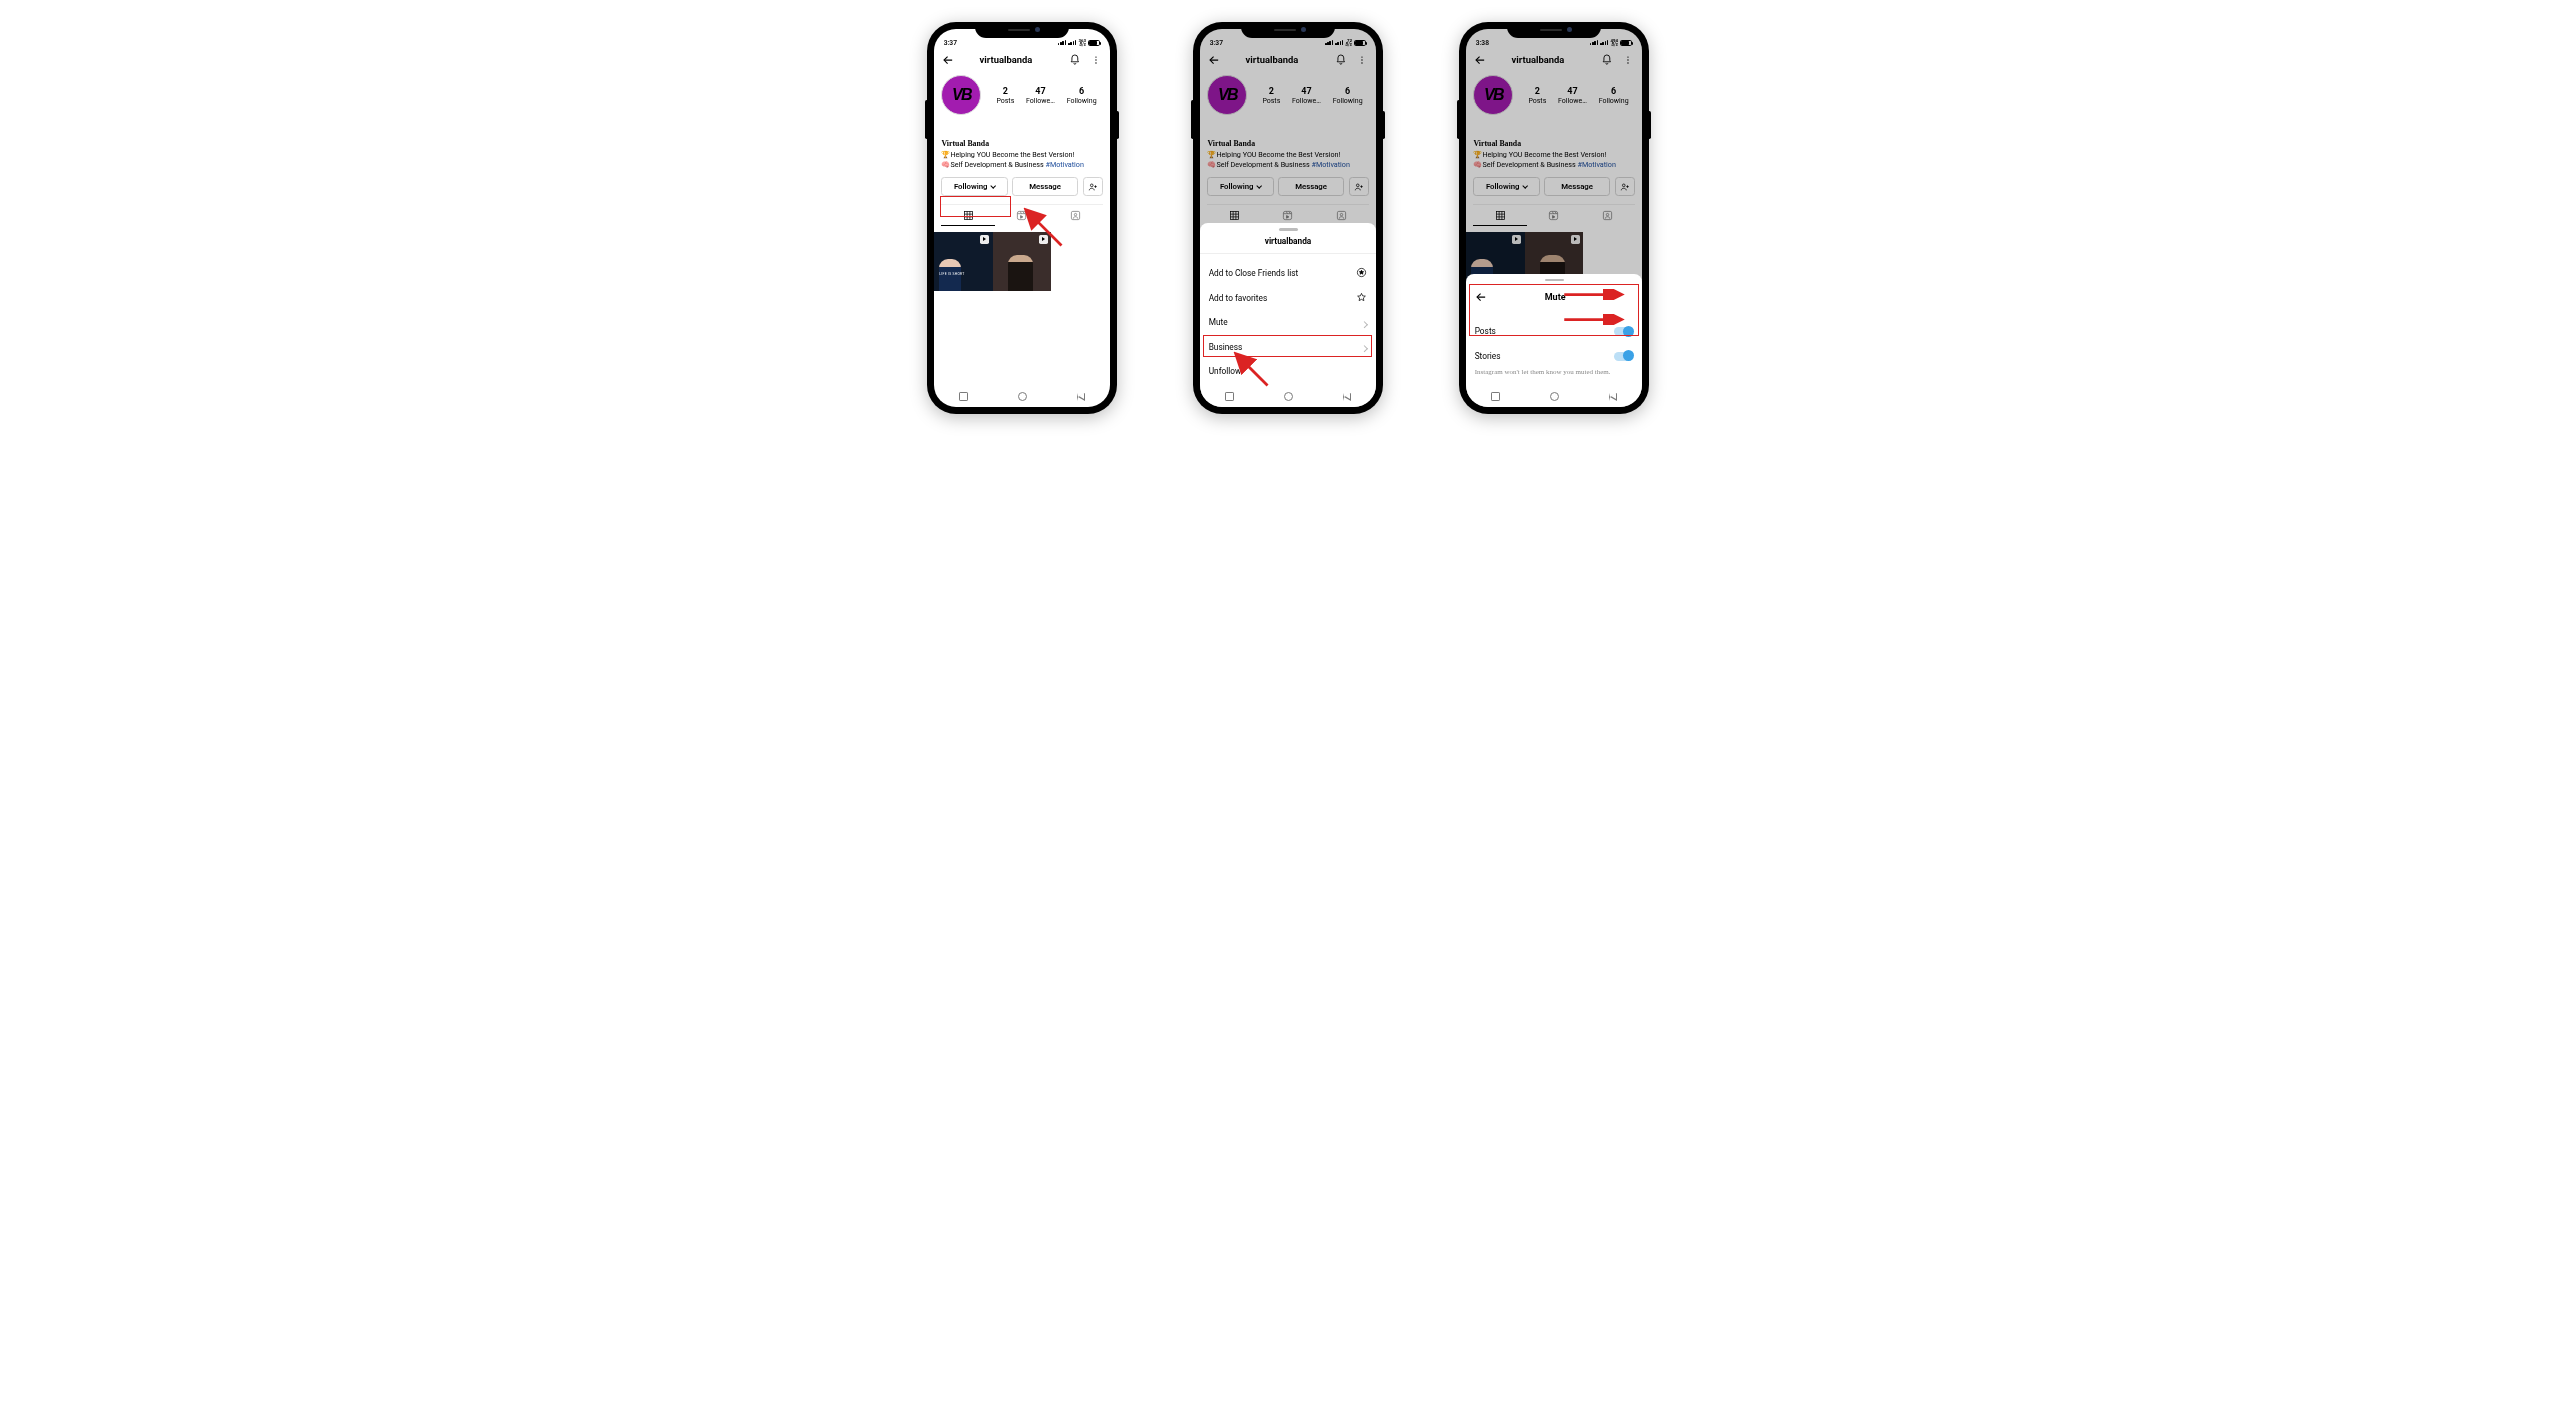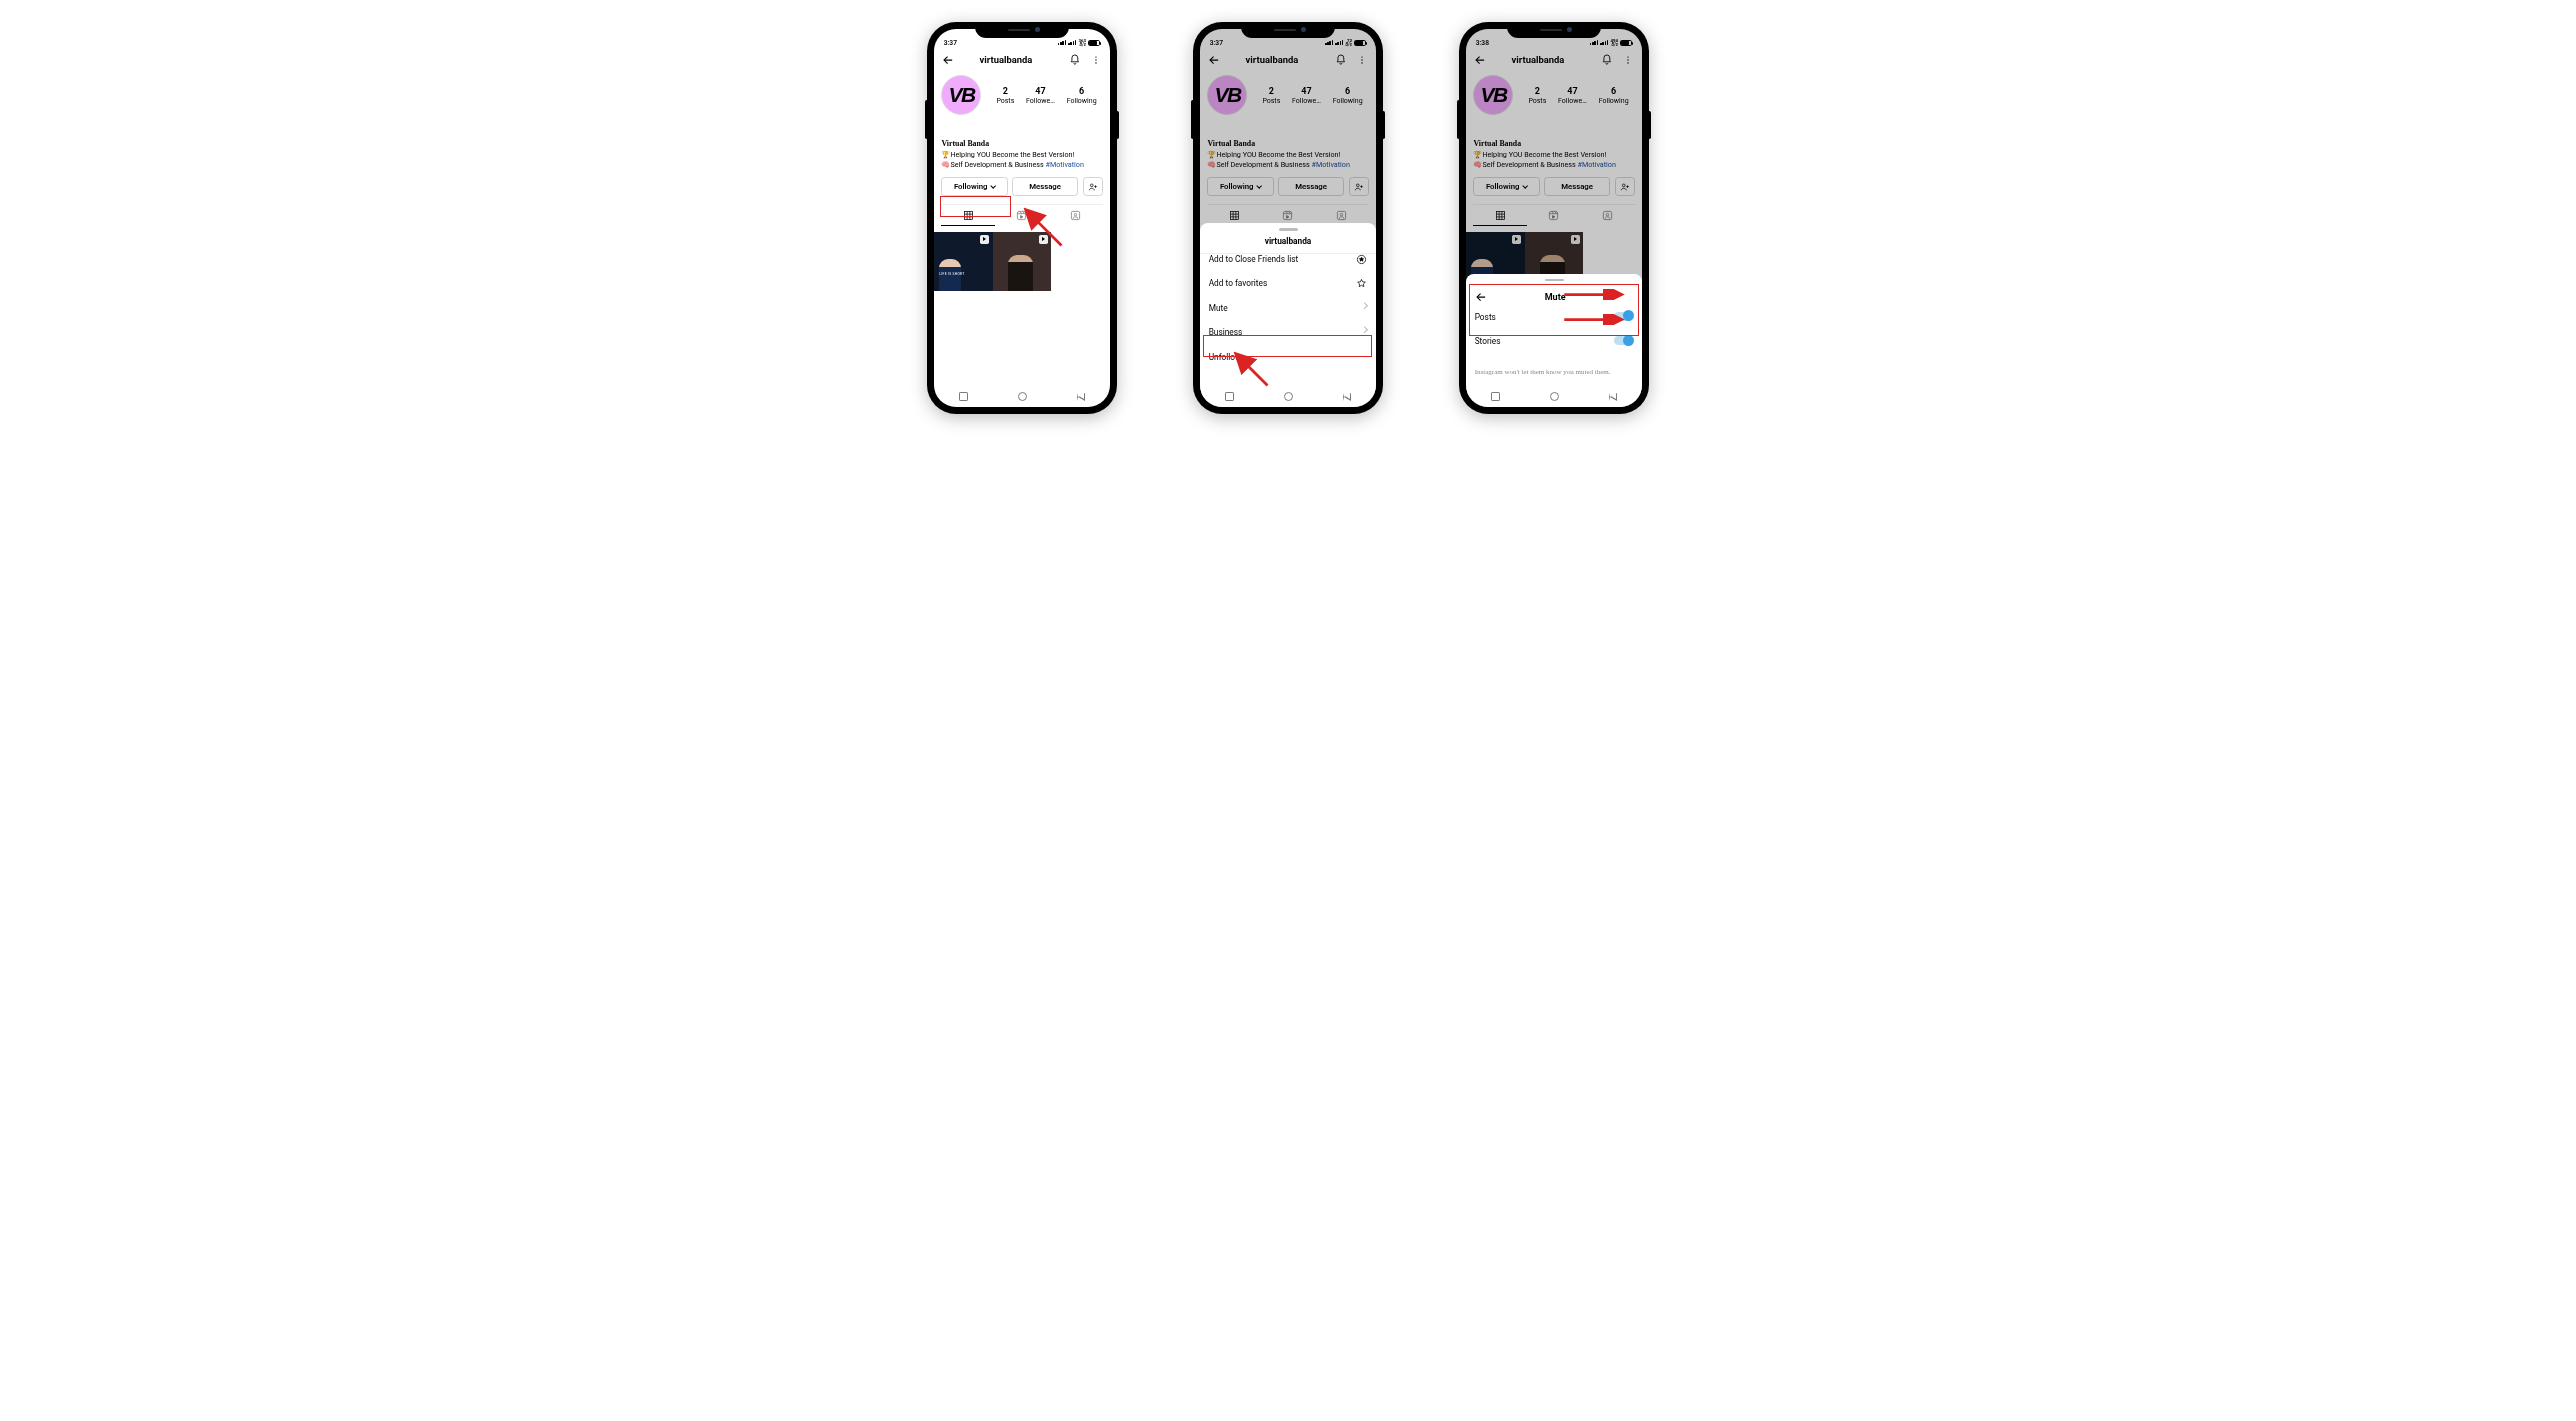--- a/index.html
+++ b/index.html
@@ -65,22 +65,22 @@
   
   .appbar{height:24.5px;display:flex;align-items:center;padding:0 6.7px;gap:5.6px;}
   .appbar .title{flex:1;text-align:center;font-weight:700;font-size:9.4px;margin-left:-11px;}
   .iconbtn{width:15.6px;height:15.6px;display:flex;align-items:center;justify-content:center;}
   svg{display:block}
 
   
   .profile{padding:3.3px 7.8px 5.6px;font-size:7.2px;}
   .hrow{display:flex;align-items:center;gap:9px;}
   .avatar{
-    width:40px;height:40px;border-radius:50%;border:0.6px solid #ddd;background:#f0abfc;
-    display:flex;align-items:center;justify-content:center;font-weight:900;font-size:21px;
+    width:40px;height:40px;border-radius:50%;border:0.6px solid #ddd;background:#a21caf;
+    display:flex;align-items:center;justify-content:center;font-weight:900;font-size:16px;
     font-style:italic;letter-spacing:-1.7px;font-family:Arial Black,Arial,sans-serif;
   }
   .stats{flex:1;display:flex;justify-content:space-around;text-align:center;}
   .stat b{display:block;font-size:9px;}
   .stat span{font-size:7px;}
   .bio{margin-top:23px;line-height:1.45;}
   .bio .name{font-weight:700;font-family:Georgia,'Times New Roman',serif;font-size:7.8px;}
   .bio .tag{color:var(--link);}
 
   .actions{display:flex;gap:4.4px;margin-top:6.7px;}
@@ -113,21 +113,21 @@
   .anav .tri::after{content:"";display:block;margin-left:1.1px;margin-top:-3.3px;border-top:3.3px solid transparent;border-bottom:3.3px solid transparent;border-right:5.6px solid #fff;}
 
   
   .sheet{
     position:absolute;left:0;right:0;bottom:0;background:#fff;border-radius:7.8px 7.8px 0 0;
     z-index:40;padding:5.6px 0 31px;
   }
   .sheet .handle{width:19px;height:2.2px;background:#bcbcbc;border-radius:1.7px;margin:0 auto 5.6px;}
   .sheet h4{margin:0;text-align:center;font-size:8.3px;font-weight:700;padding-bottom:6.7px;border-bottom:0.6px solid #eee;}
   .row{
-    height:24.5px;display:flex;align-items:flex-start;justify-content:space-between;
+    height:24.5px;display:flex;align-items:flex-end;justify-content:space-between;
     padding:0 9px;font-size:8.3px;
   }
   .chev-r{border:solid #b8b8b8;border-width:0 1.1px 1.1px 0;padding:2.2px;transform:rotate(-45deg);}
 
   .sheet.mute-sheet .mhead{
     display:flex;align-items:center;padding:2.2px 7.8px 6.7px;position:relative;
   }
   .sheet.mute-sheet .mhead .title{flex:1;text-align:center;font-weight:700;font-size:9px;margin-left:-13.3px;}
   .toggle{width:19px;height:9px;border-radius:5.6px;background:#bcdff6;position:relative;}
   .toggle::after{content:"";position:absolute;right:-1.1px;top:-1.1px;width:11px;height:11px;border-radius:50%;background:var(--toggle);}

